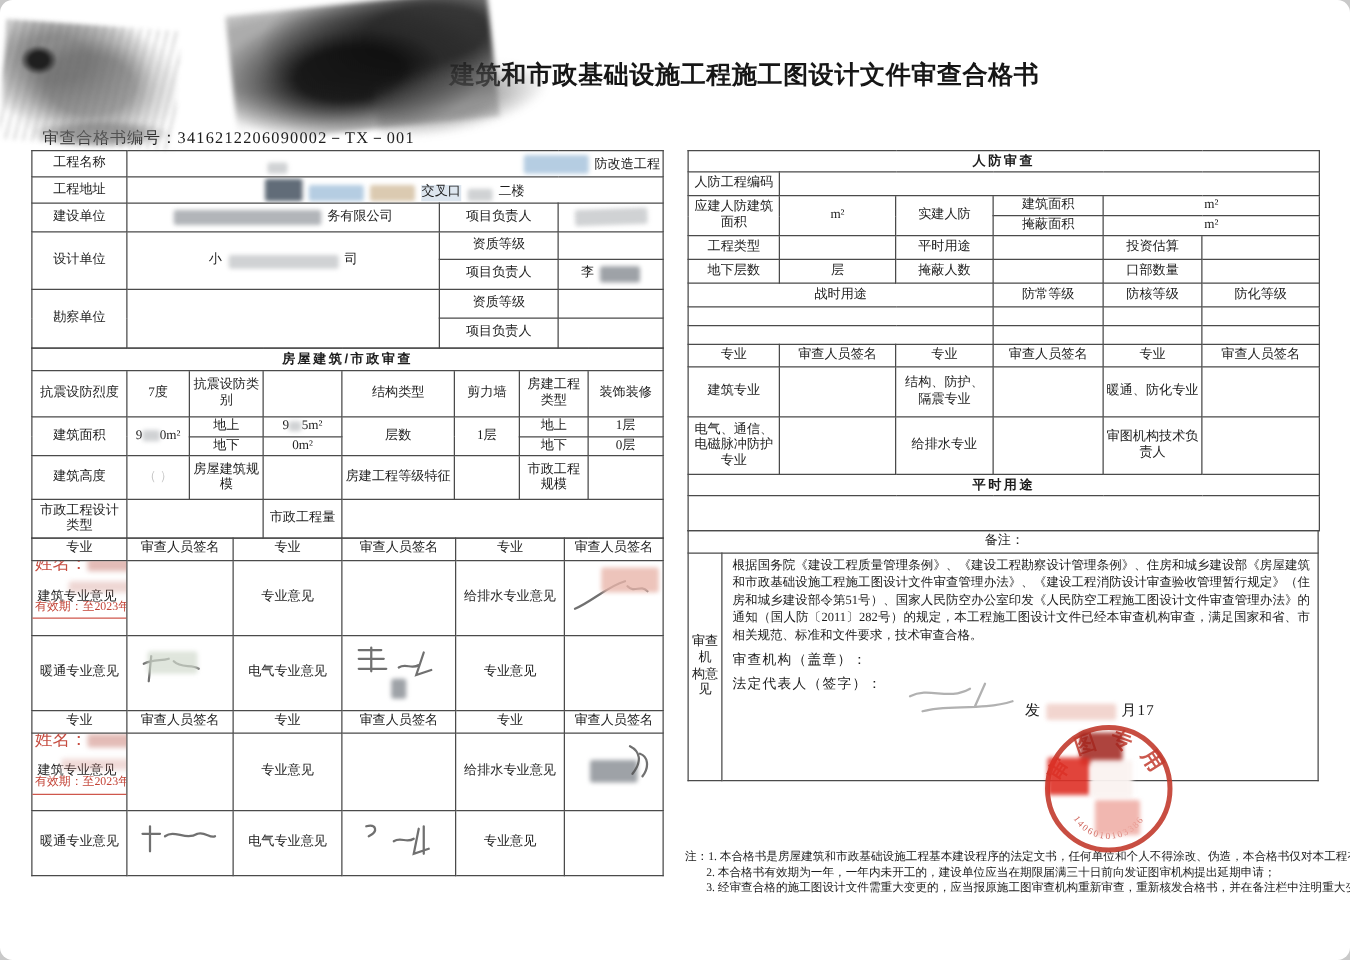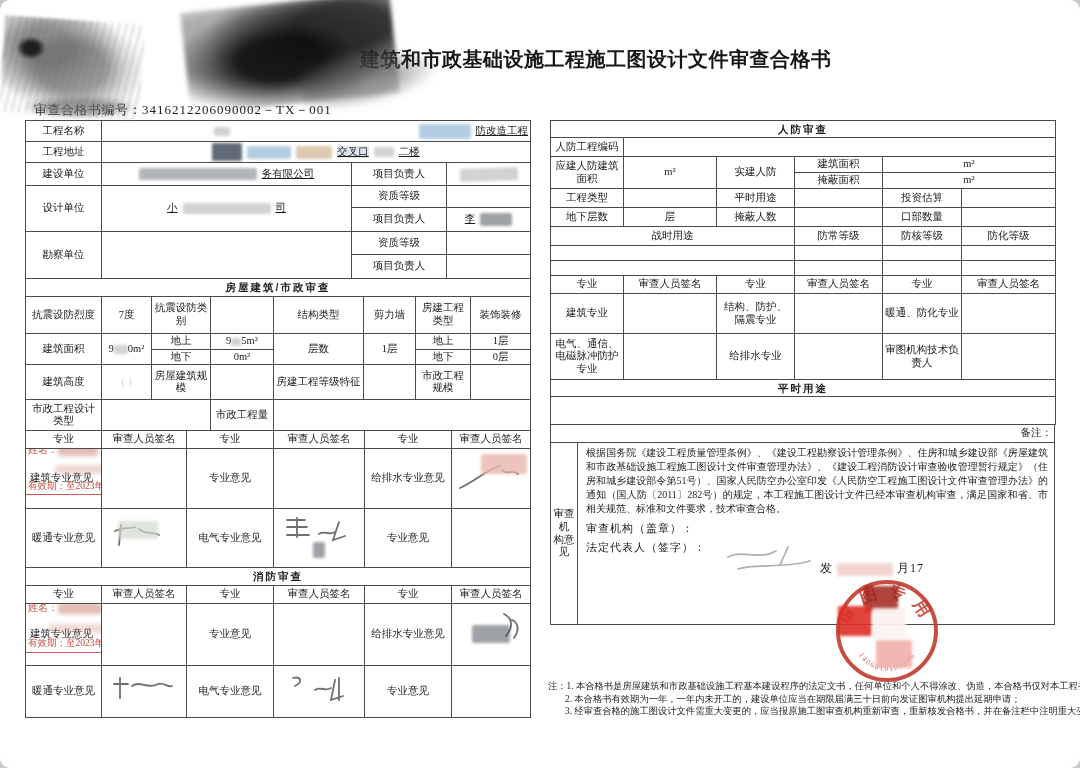--- a/index.html
+++ b/index.html
@@ -25,26 +25,26 @@
   
   .smudge{position:absolute;z-index:6;pointer-events:none;}
   
   .redact{display:inline-block;filter:blur(1.5px);vertical-align:middle;border-radius:2px;}
   .r-blue{background:rgba(168,196,221,.85);}
   .r-gray{background:rgba(125,131,138,.75);}
   .r-dark{background:rgba(80,92,105,.9);}
   .r-tan{background:rgba(213,193,163,.85);}
   .r-pink{background:rgba(233,181,170,.8);}
   .r-faint{background:rgba(150,155,160,.45);}
-  .cellflex{display:flex;align-items:center;justify-content:center;gap:5px;width:100%;text-decoration:underline;}
+  .cellflex{display:flex;align-items:flex-end;justify-content:center;gap:5px;width:100%;}
   
   .spec-left{text-align:left !important;padding-left:4px !important;position:relative;}
   .stamp-card{position:absolute;left:-2px;width:159px;height:65px;border:1.5px solid rgba(199,58,45,.85);
               z-index:5;pointer-events:none;}
-  .stamp-card .nm{position:absolute;top:15px;left:3px;font-size:10px;color:rgba(192,57,43,.9);}
+  .stamp-card .nm{position:absolute;top:15px;left:3px;font-size:14px;color:rgba(192,57,43,.9);}
   .stamp-card .vd{position:absolute;bottom:2px;left:3px;font-size:9.5px;color:rgba(192,57,43,.95);white-space:nowrap;}
   .sblur{display:inline-block;filter:blur(2px);background:rgba(200,120,110,.5);height:9px;border-radius:2px;vertical-align:middle;}
   
   svg.sig path{stroke:#4c4c4c;fill:none;stroke-width:1.8;stroke-linecap:round;opacity:.8;}
   
   .agency-par{font-size:10px;line-height:14px;text-align:justify;padding:2px 4px 0 6px;}
   .agency-line{font-size:11px;padding-left:6px;margin-top:6px;letter-spacing:1px;}
   .foot{position:absolute;left:548px;top:680px;width:515px;font-size:9.3px;line-height:12.5px;z-index:2;}
   .foot .fl{white-space:nowrap;}
   .foot .ind{padding-left:17px;}
@@ -257,23 +257,20 @@
           <svg class="sig" width="80" height="36" viewBox="0 0 80 36">
                 <path d="M8 10 H26 M8 17 H28 M8 25 H30 M18 8 V27 M40 24 C 46 20, 50 26, 56 22 M60 12 L54 30 L66 26"></path>
               </svg>
           <span class="redact r-gray" style="width:12px;height:16px;position:relative;top:-8px"></span>
         </td>
         <td>专业意见</td>
         <td></td>
       </tr>
 
       <tr style="height:18px">
-            <td colspan="6" class="sec">消防审查</td>
-          </tr>
-      <tr style="height:18px">
         <td>专业</td>
         <td>审查人员签名</td>
         <td>专业</td>
         <td>审查人员签名</td>
         <td>专业</td>
         <td>审查人员签名</td>
       </tr>
       <tr style="height:62px">
         <td class="spec-left">
           <span>建筑专业意见</span>
@@ -415,21 +412,21 @@
       </table>
 
 
     <table class="t" style="width:505px">
       <colgroup>
           <col style="width:27px">
           <col style="width:476px">
         </colgroup>
       <tbody>
           <tr style="height:18px">
-        <td colspan="2" style="text-align:right;padding-left:4px">备注：</td>
+        <td colspan="2" style="text-align:center;padding-left:4px">备注：</td>
       </tr>
       <tr style="height:182px">
         <td class="vlabel">
           <div>审查机</div>
               <div>构意见</div>
         </td>
         <td style="text-align:left;vertical-align:top;position:relative">
           <div class="agency-par">根据国务院《建设工程质量管理条例》、《建设工程勘察设计管理条例》、住房和城乡建设部《房屋建筑和市政基础设施工程施工图设计文件审查管理办法》、《建设工程消防设计审查验收管理暂行规定》（住房和城乡建设部令第51号）、国家人民防空办公室印发《人民防空工程施工图设计文件审查管理办法》的通知（国人防〔2011〕282号）的规定，本工程施工图设计文件已经本审查机构审查，满足国家和省、市相关规范、标准和文件要求，技术审查合格。</div>
           <div class="agency-line">审查机构（盖章）：</div>
           <div class="agency-line">法定代表人（签字）：</div>

